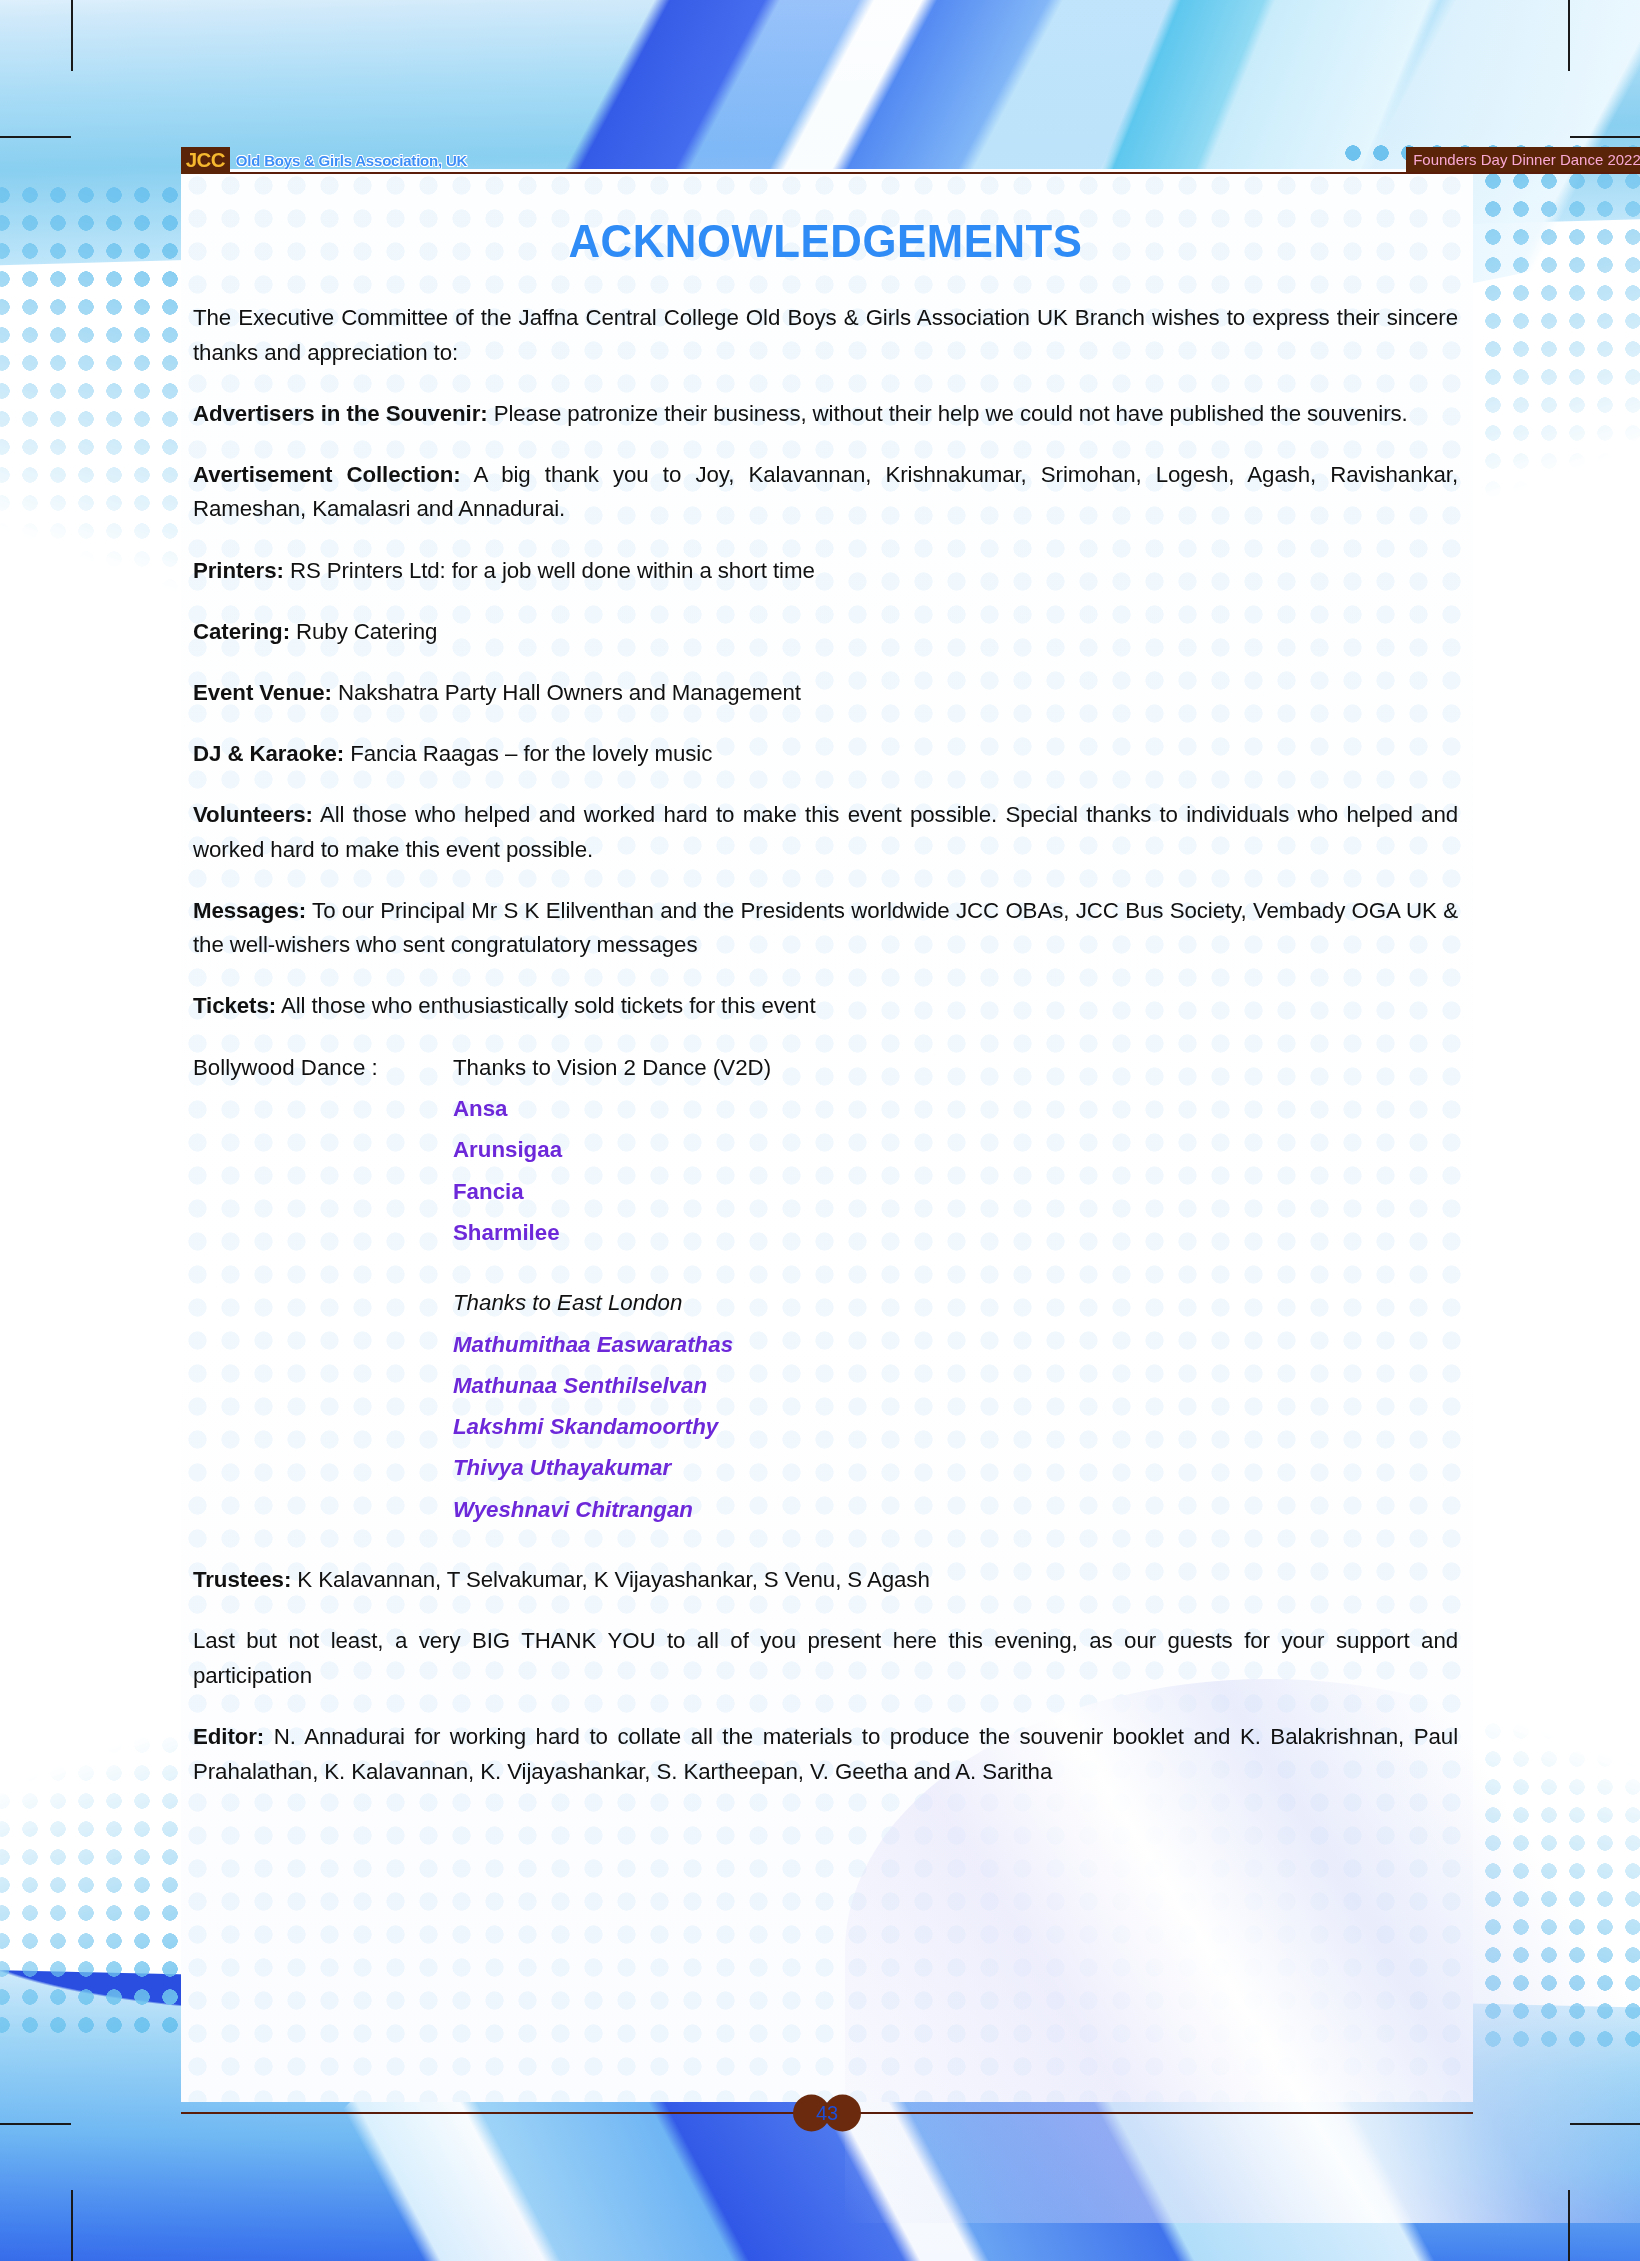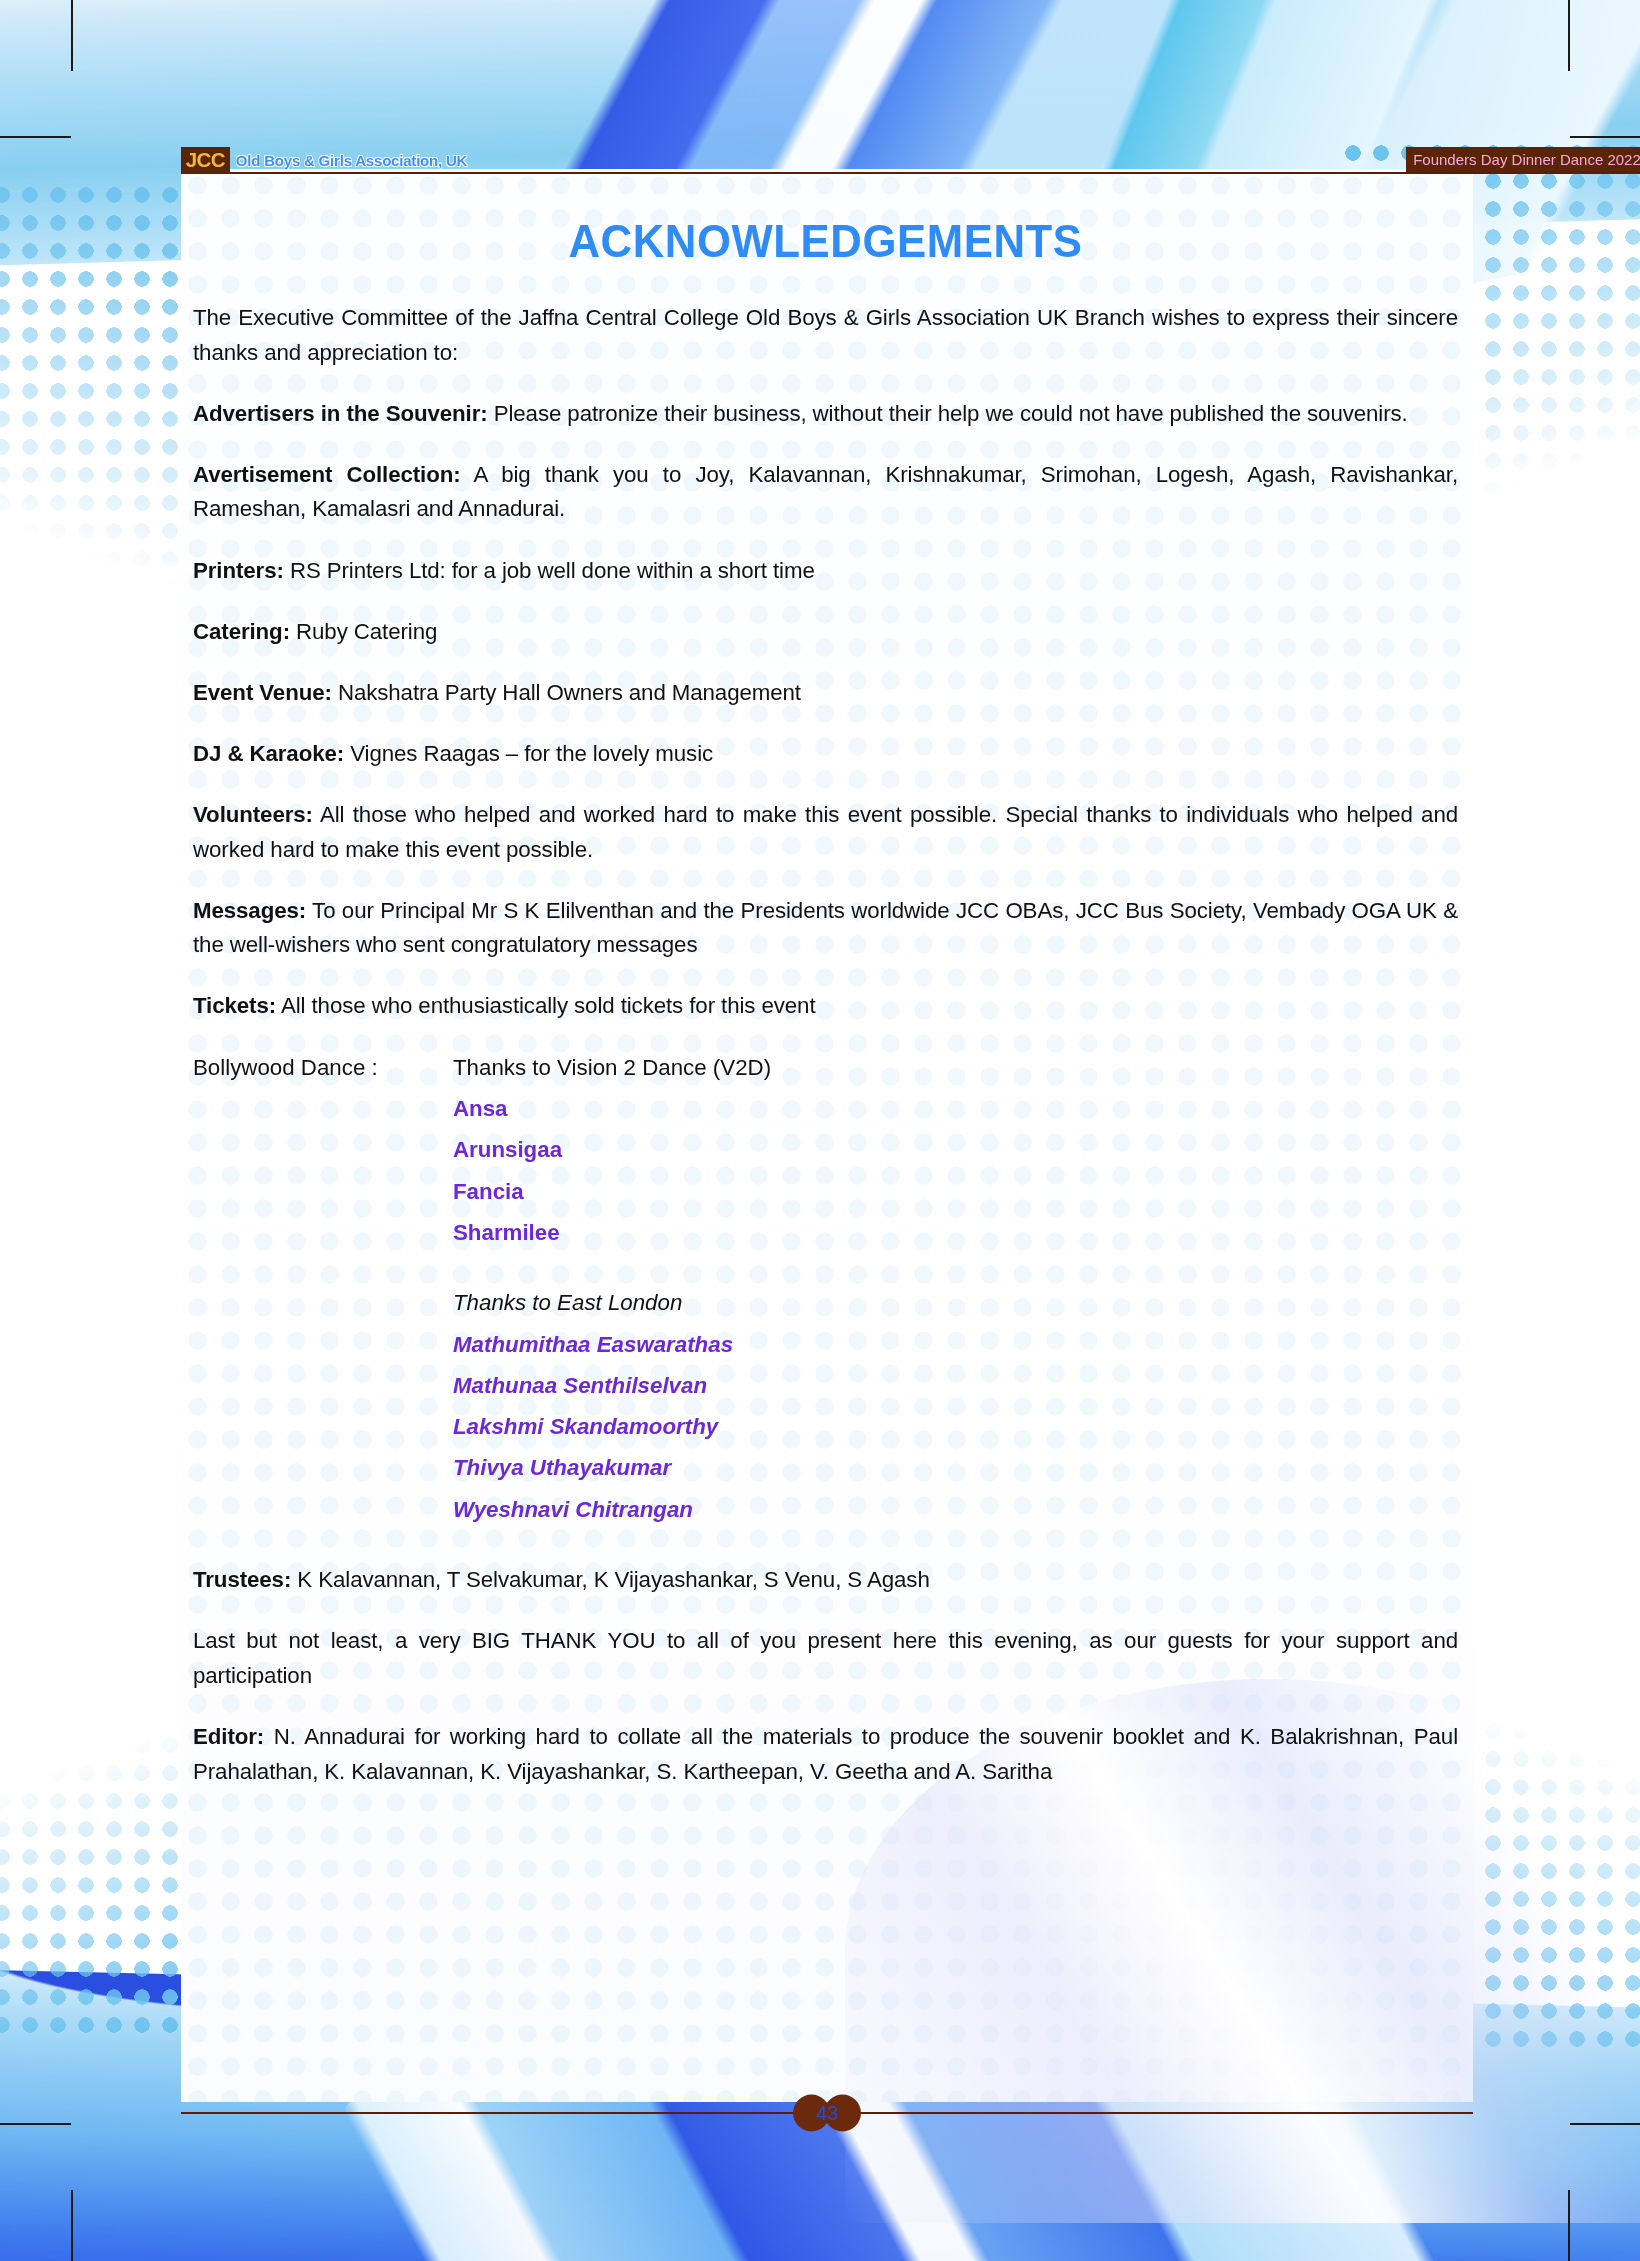--- a/index.html
+++ b/index.html
@@ -388,21 +388,21 @@
     <p class="para"><b class="lbl">Advertisers in the Souvenir:</b><span> Please patronize their business, without their help we could not have published the souvenirs.</span></p>
 
     <p class="para"><b class="lbl">Avertisement Collection:</b><span> A big thank you to Joy, Kalavannan, Krishnakumar, Srimohan, Logesh, Agash, Ravishankar, Rameshan, Kamalasri and Annadurai.</span></p>
 
     <p class="para"><b class="lbl">Printers:</b><span> RS Printers Ltd: for a job well done within a short time</span></p>
 
     <p class="para"><b class="lbl">Catering:</b><span> Ruby Catering</span></p>
 
     <p class="para"><b class="lbl">Event Venue:</b><span> Nakshatra Party Hall Owners and Management</span></p>
 
-    <p class="para"><b class="lbl">DJ &amp; Karaoke:</b><span> Vignes Raagas – for the lovely music</span></p>
+    <p class="para"><b class="lbl">DJ &amp; Karaoke:</b><span> Fancia Raagas – for the lovely music</span></p>
 
     <p class="para"><b class="lbl">Volunteers:</b><span> All those who helped and worked hard to make this event possible. Special thanks to individuals who helped and worked hard to make this event possible.</span></p>
 
     <p class="para"><b class="lbl">Messages:</b><span> To our Principal Mr S K Elilventhan and the Presidents worldwide JCC OBAs, JCC Bus Society, Vembady OGA UK &amp; the well-wishers who sent congratulatory messages</span></p>
 
     <p class="para"><b class="lbl">Tickets:</b><span> All those who enthusiastically sold tickets for this event</span></p>
 
     <div class="dance-block">
       <div class="dance-label">Bollywood Dance :</div>
       <div class="dance-lists">

